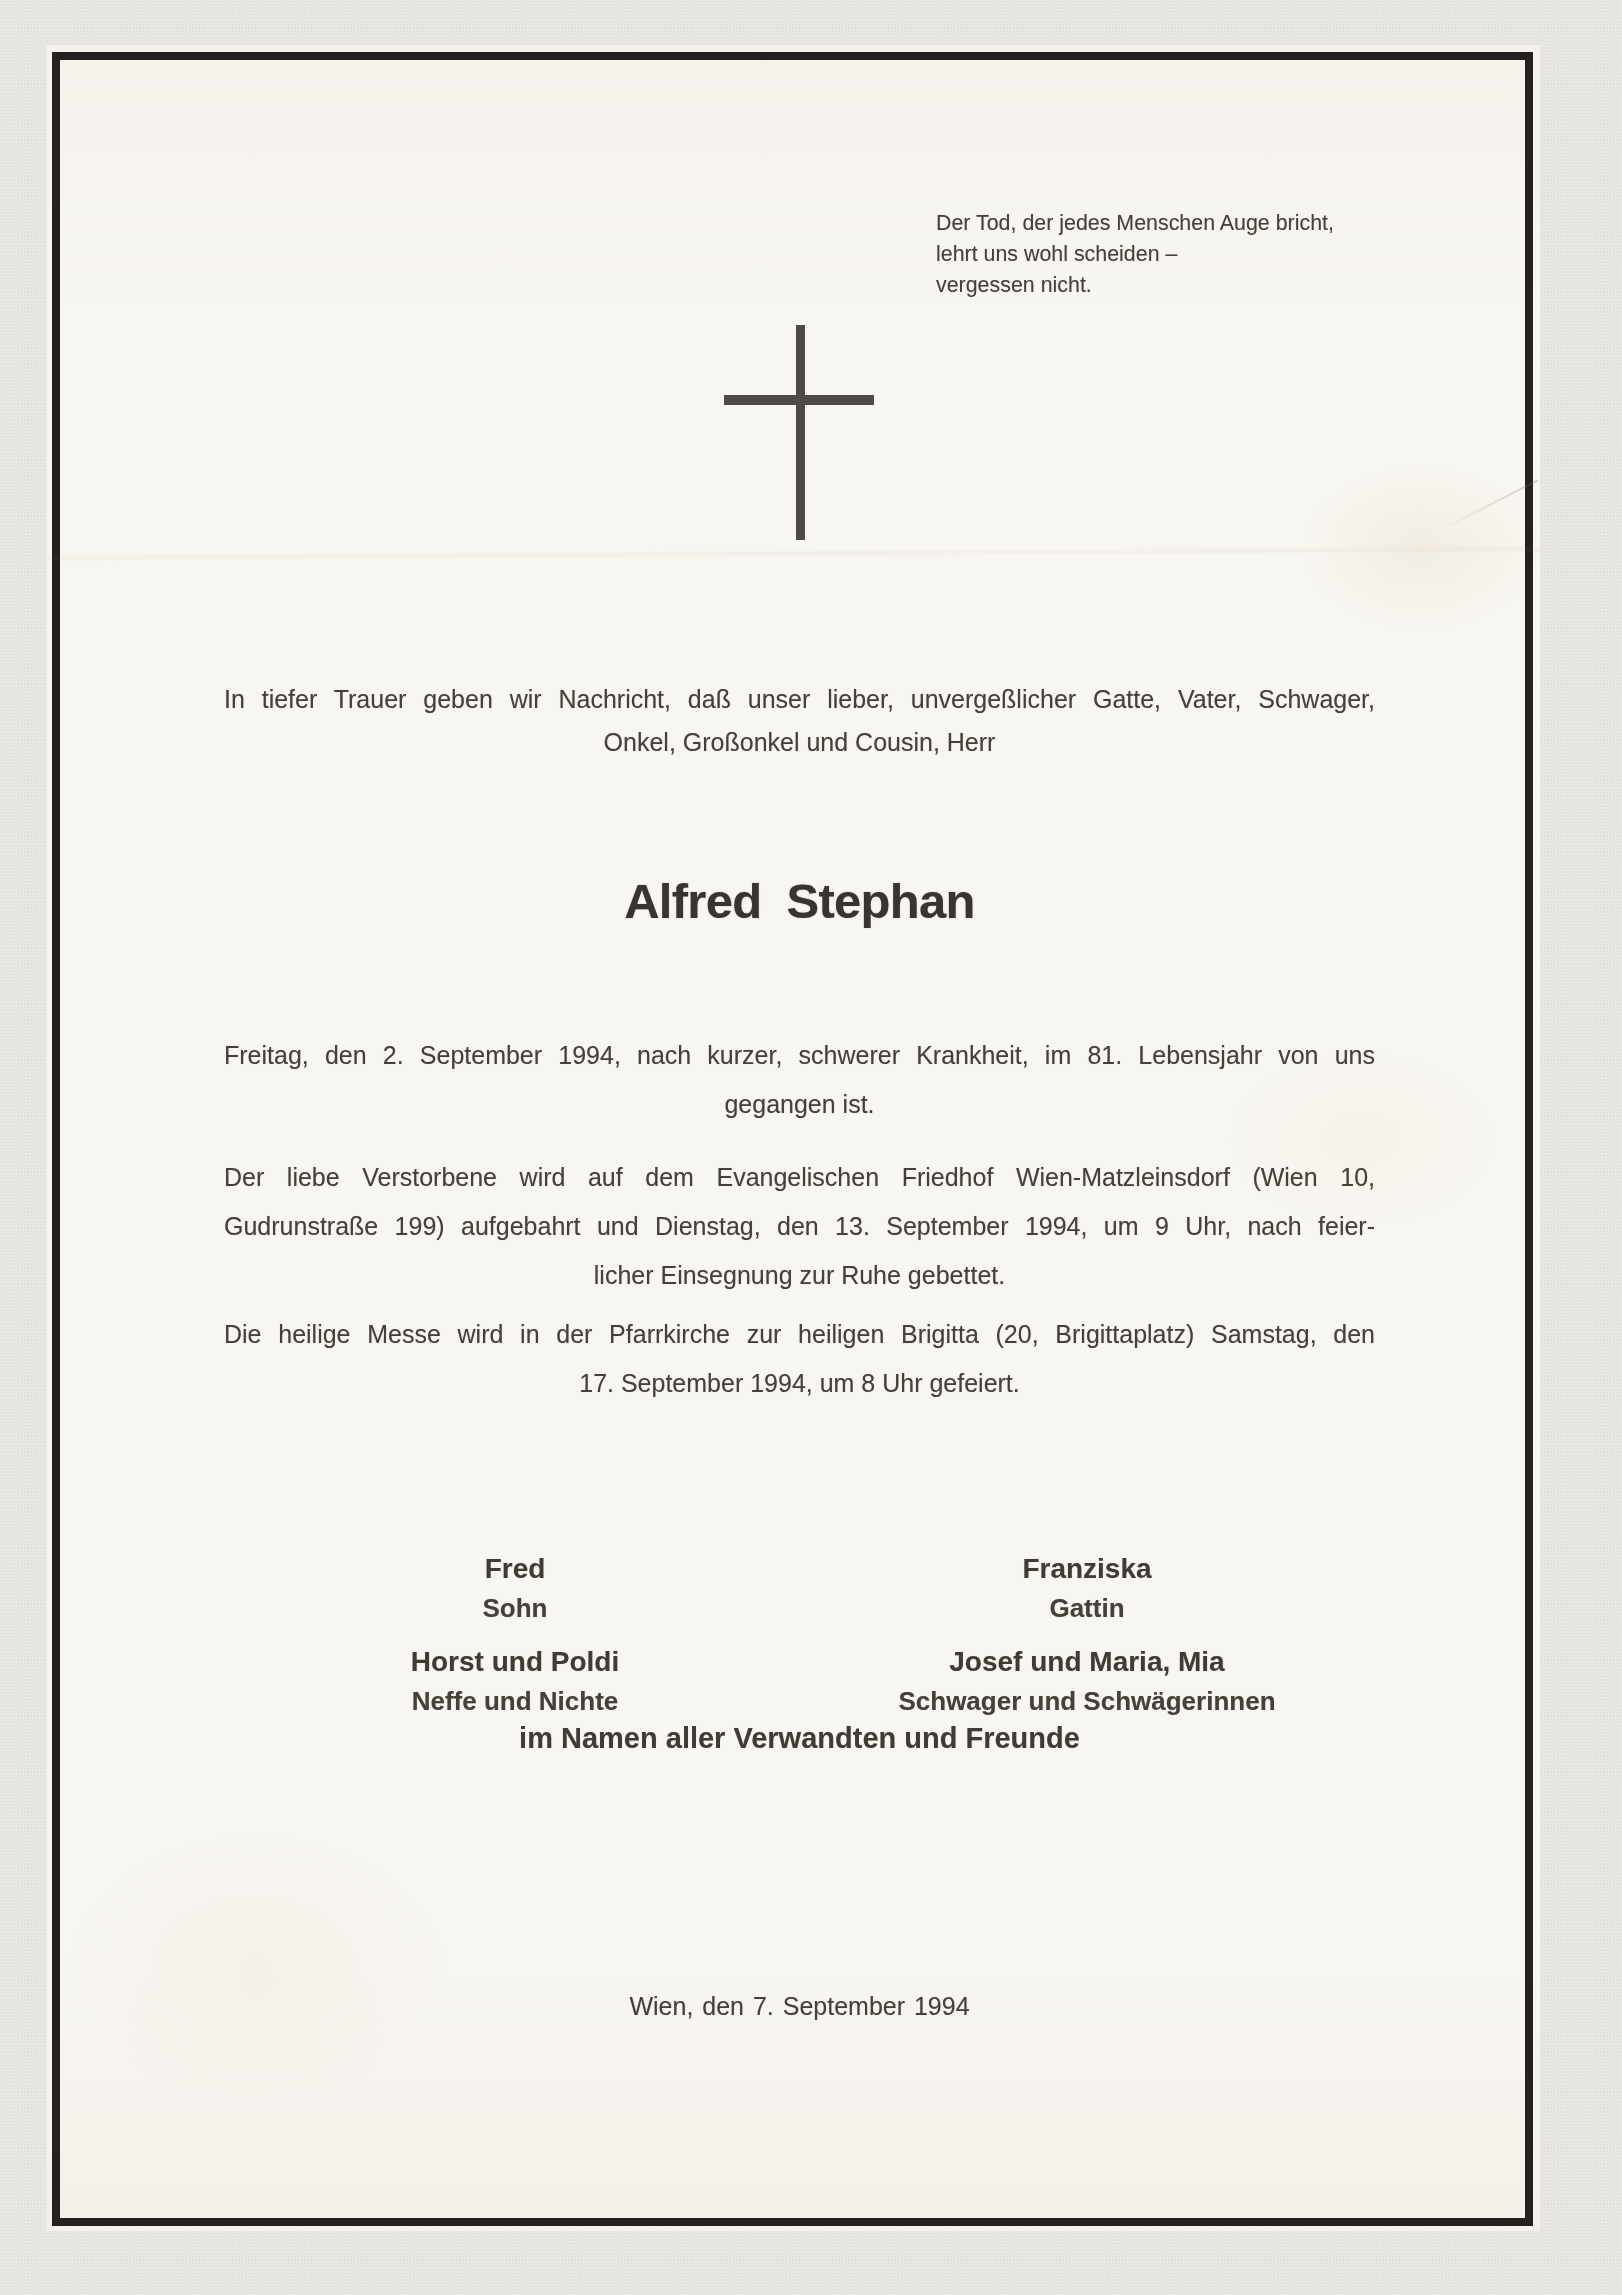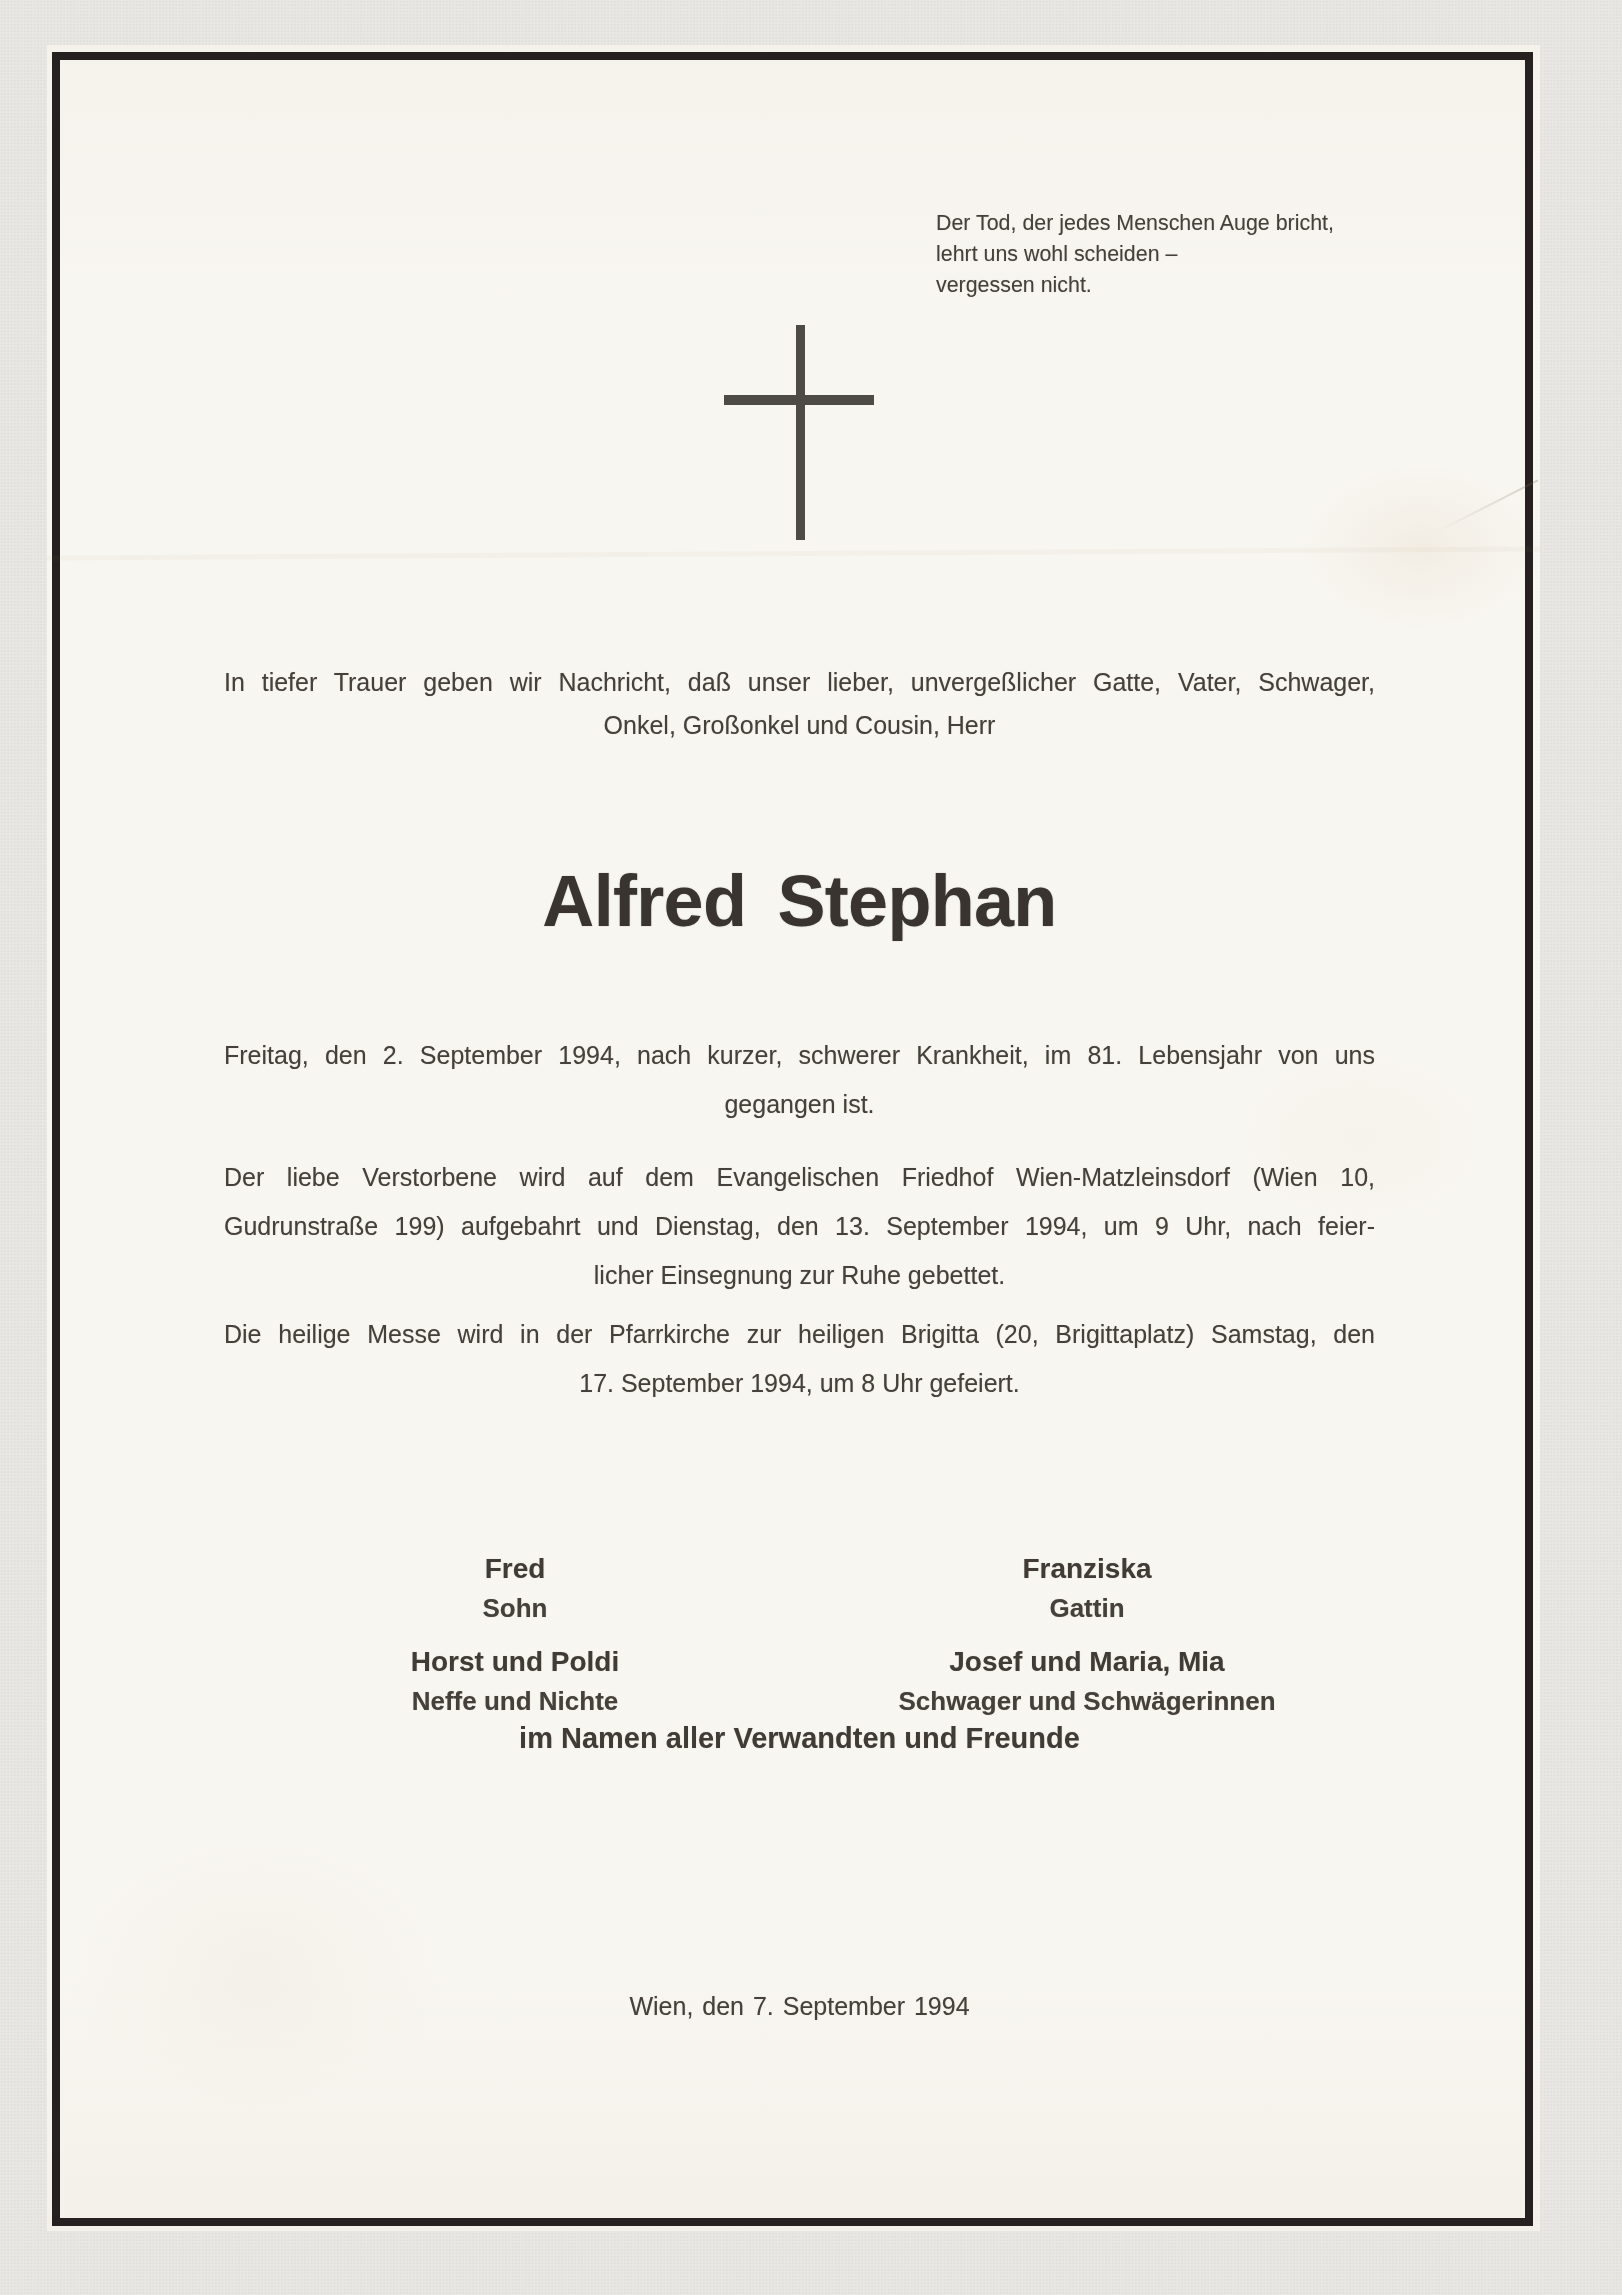--- a/index.html
+++ b/index.html
@@ -41,30 +41,30 @@
 
   .epigraph {
     position: absolute; left: 889px; top: 163px; width: 507px;
     font-size: 21.4px; line-height: 31px;
   }
   .cross-v { position: absolute; left: 749px; top: 280px; width: 8.7px; height: 215px; background: #4e4a45; }
   .cross-h { position: absolute; left: 677px; top: 350px; width: 150px; height: 10px; background: #4e4a45; }
 
   .col { position: absolute; left: 177px; width: 1151px; }
   .para { font-size: 25px; }
-  .intro { top: 616px;  line-height: 43px; }
+  .intro { top: 633px;  line-height: 43px; }
   .p1    { top: 986px; line-height: 49px; }
   .p2    { top: 1108px; line-height: 49px; }
   .p3    { top: 1265px; line-height: 49px; }
   .just { text-align: justify; text-align-last: justify; text-justify: inter-word; }
   .ctr  { text-align: center; text-align-last: center; }
 
   .deceased-name {
     position: absolute; left: 177px; top: 813px; width: 1151px; margin: 0;
-    font-size: 72px; line-height: 87px; font-weight: bold;
+    font-size: 49px; line-height: 87px; font-weight: bold;
     letter-spacing: -0.7px; word-spacing: 12px;
     text-align: center; color: #39342f;
     text-shadow: 0 0 1.3px rgba(60,52,44,0.35);
   }
 
   .mcol { position: absolute; top: 1506px; width: 614px; text-align: center; }
   .mcol-left  { left: 161px; }
   .mcol-right { left: 733px; }
   .m-name { position: absolute; width: 100%; font-size: 28px; line-height: 35px; font-weight: bold; color: #403b35; }
   .m-rel  { position: absolute; width: 100%; font-size: 26px; line-height: 31px; font-weight: bold; }

